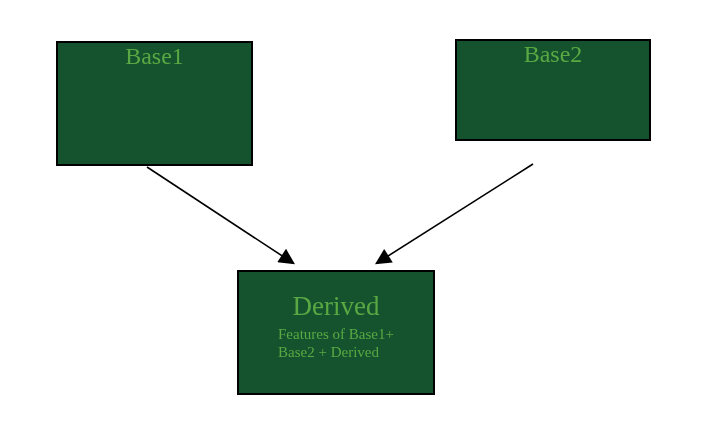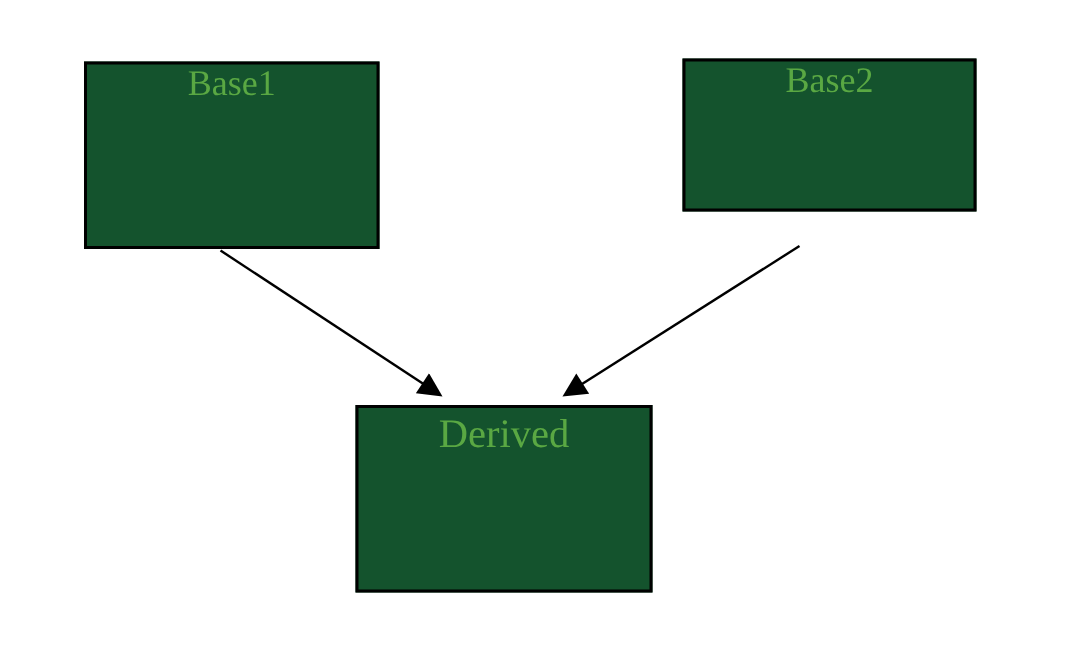--- a/index.html
+++ b/index.html
@@ -24,21 +24,21 @@
     position: absolute;
     border: 2px solid #000000;
     background: #14532d;
     box-sizing: border-box;
     display: flex;
     flex-direction: column;
     align-items: center;
   }
   #node-base1 { left: 56px;  top: 41px;  width: 197px; height: 125px; }
   #node-base2 { left: 455px; top: 39px;  width: 196px; height: 102px; }
-  #node-derived { left: 237px; top: 270px; width: 198px; height: 125px; padding-top: 3px; }
+  #node-derived { left: 237px; top: 270px; width: 198px; height: 125px; padding-top: 20px; }
   .node-label {
     color: #5aa843;
     font-size: 24px;
     line-height: 1.1;
   }
   .derived-label {
     color: #5aa843;
     font-size: 27px;
     line-height: 1.1;
   }
@@ -78,15 +78,19 @@
   <div class="node" id="node-base1">
     <span class="node-label">Base1</span>
   </div>
 
   <div class="node" id="node-base2">
     <span class="node-label">Base2</span>
   </div>
 
   <div class="node" id="node-derived">
     <span class="derived-label">Derived</span>
+    <div class="derived-sub">
+      <div>Features of Base1+</div>
+      <div>Base2 + Derived</div>
+    </div>
   </div>
 
 </div>
 
 </body></html>

